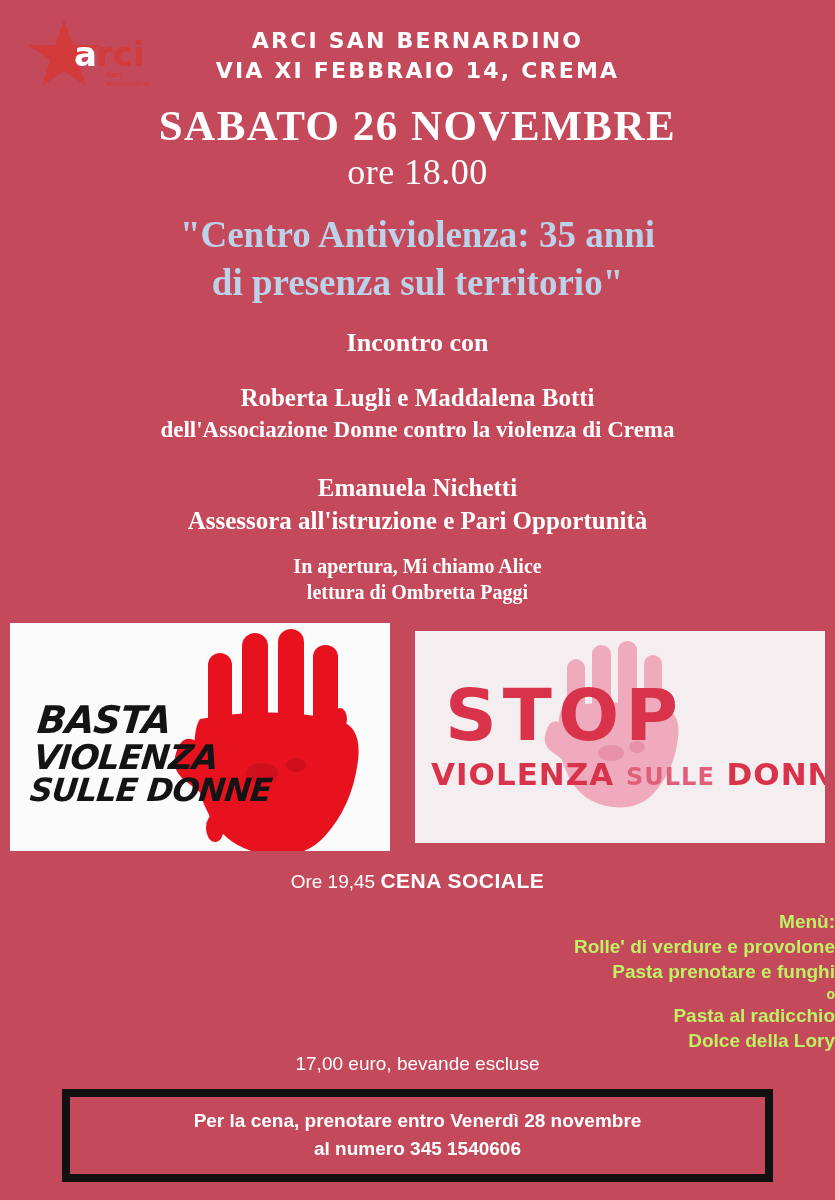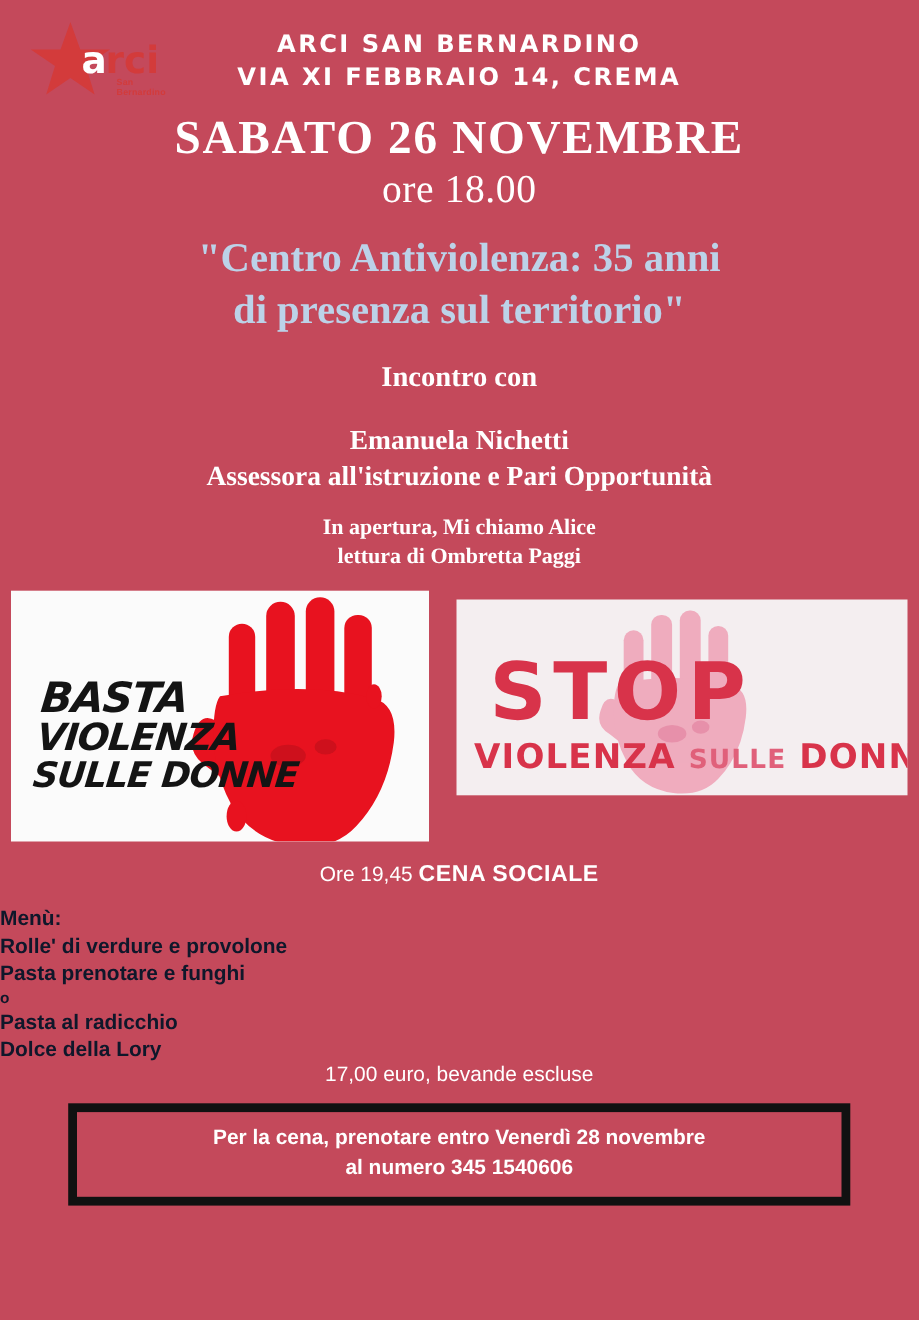--- a/index.html
+++ b/index.html
@@ -139,21 +139,21 @@
     position: relative;
     overflow: hidden;
   }
   .img-left {
     width: 380px;
     height: 228px;
     background: #fbfbfb;
   }
   .img-right {
     width: 410px;
-    height: 178px;
+    height: 212px;
     background: #f4eef0;
     margin-top: 8px;
   }
   .basta-text {
     position: absolute;
     left: 24px;
     top: 78px;
     font-family: "DejaVu Sans", sans-serif;
     font-weight: bold;
     font-style: italic;
@@ -196,22 +196,22 @@
   .dinner-line {
     text-align: center;
     color: #fff;
     font-family: "Liberation Sans", sans-serif;
     font-size: 19px;
     margin-top: 18px;
   }
   .dinner-line b { font-size: 21px; letter-spacing: .5px; }
 
   .menu {
-    text-align: left;
-    color: #0f172a;
+    text-align: right;
+    color: #bef264;
     font-family: "Liberation Sans", sans-serif;
     font-weight: bold;
     font-size: 19px;
     line-height: 1.32;
     margin-top: 16px;
   }
   .menu .sep { font-size: 14px; font-weight: bold; }
 
   .price {
     text-align: center;
@@ -259,20 +259,24 @@
     <div class="d2">ore 18.00</div>
   </div>
 
   <div class="title">
     <div>"Centro Antiviolenza: 35 anni</div>
     <div>di presenza  sul territorio"</div>
   </div>
 
   <div class="incontro">Incontro con</div>
 
+  <div class="guests">
+    <div>Roberta Lugli e Maddalena Botti</div>
+    <div class="small">dell'Associazione Donne contro la violenza di Crema</div>
+  </div>
 
   <div class="guests2">
     <div>Emanuela Nichetti</div>
     <div>Assessora all'istruzione e Pari Opportunità</div>
   </div>
 
   <div class="opening">
     <div>In apertura, Mi chiamo Alice</div>
     <div>lettura di Ombretta Paggi</div>
   </div>

